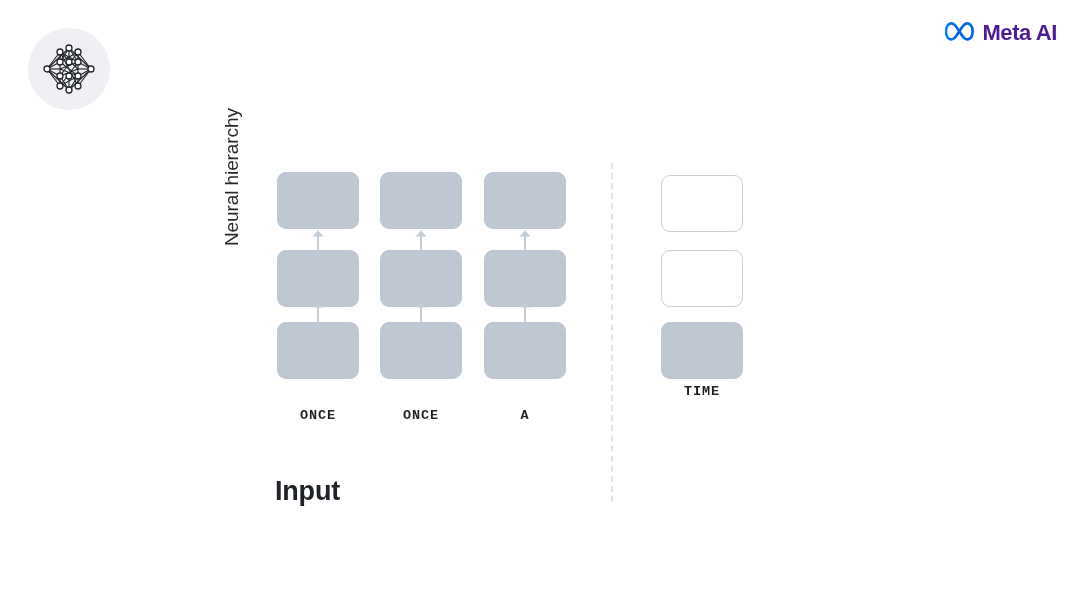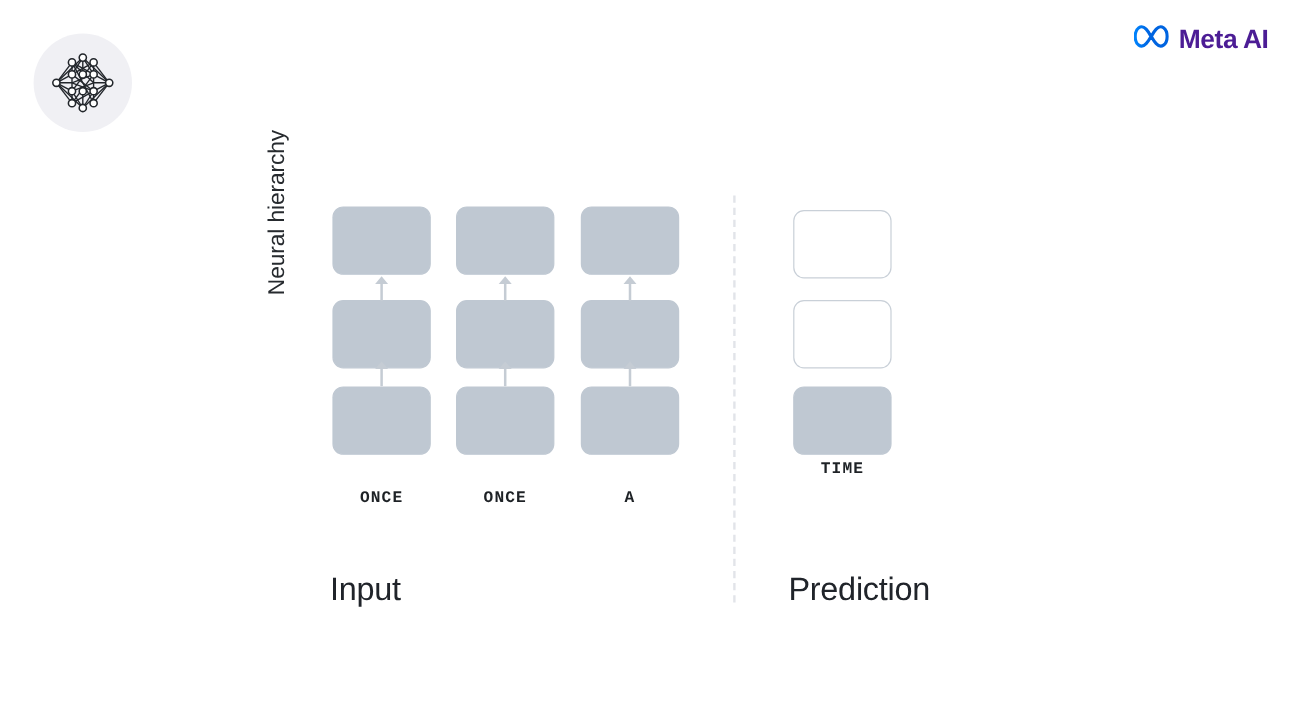--- a/index.html
+++ b/index.html
@@ -138,21 +138,21 @@
     left: 611px;
     top: 163px;
     width: 0;
     height: 339px;
     border-left: 2px dashed #e2e4e9;
   }
 
   .section-caption {
     position: absolute;
     font-size: 27px;
-    font-weight: 400;
+    font-weight: 700;
     color: #20242a;
     letter-spacing: -0.2px;
     line-height: 34px;
     white-space: nowrap;
   }
 </style>
 </head>
 <body>
 
 <div class="slide">
@@ -291,16 +291,15 @@
 
     <div class="divider"></div>
 
     <div class="node outlined" style="left:661px; top:175px;"></div>
     <div class="node outlined" style="left:661px; top:250px;"></div>
     <div class="node filled" style="left:661px; top:322px;"></div>
 
     <div class="token-label" style="left:642px; top:383px;">TIME</div>
 
     <div class="section-caption" style="left:275px; top:474px;">Input</div>
-    <div class="section-caption" style="left:657px; top:474px;">Prediction</div>
 
   </div>
 </div>
 
 </body></html>

